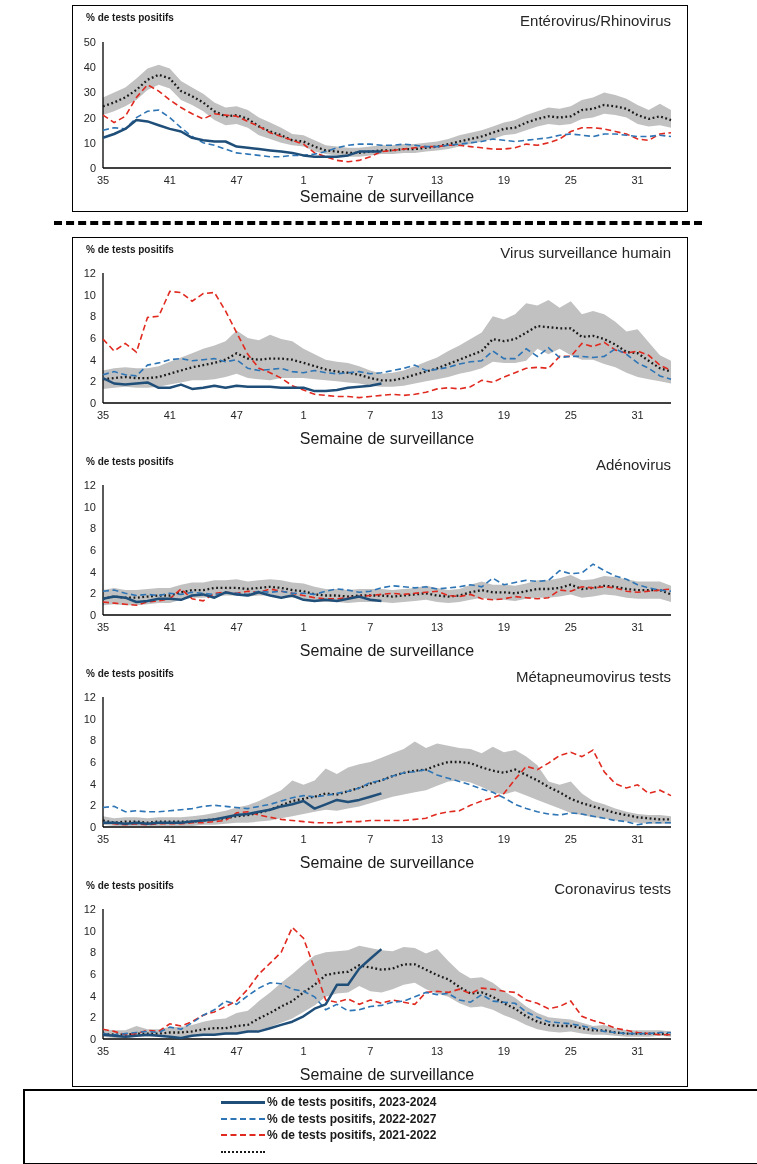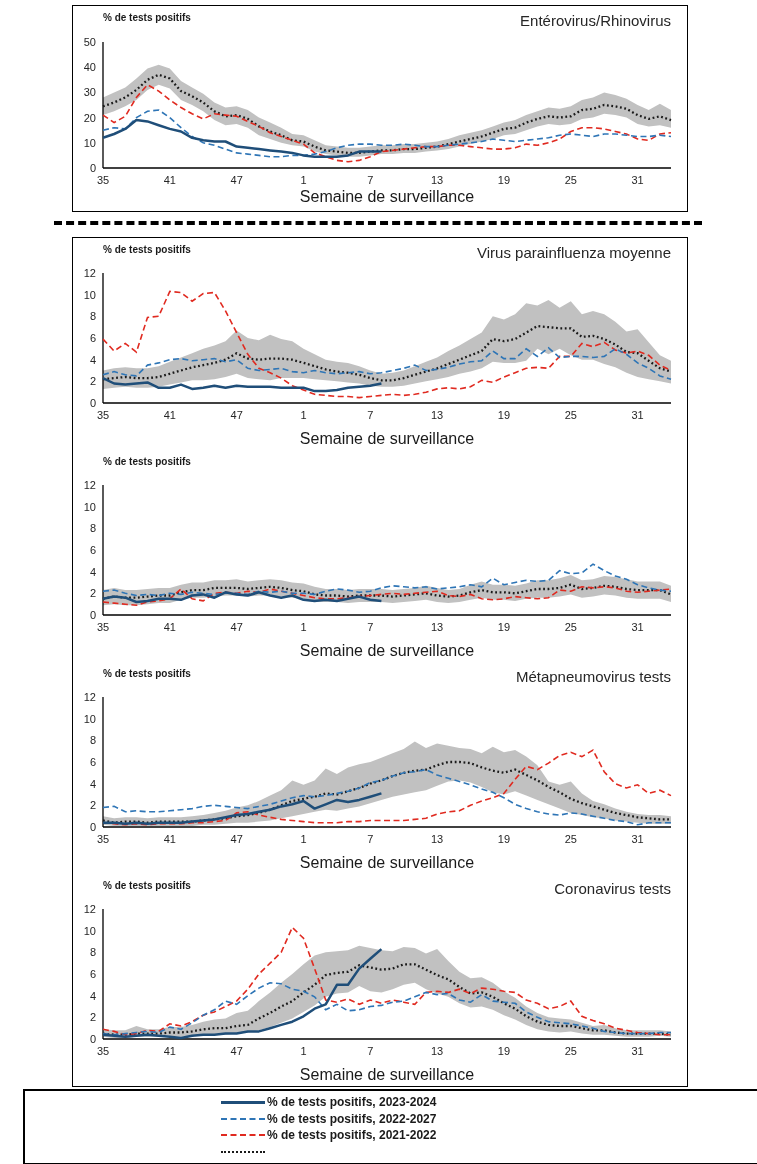--- a/index.html
+++ b/index.html
@@ -8,21 +8,21 @@
   .chart-box{position:absolute;left:72px;width:614px;border:1.5px solid #000;background:#fff;}
   .box1{top:5px;height:205px;}
   .box2{top:237px;height:848px;display:flex;flex-direction:column;}
   .divider{position:absolute;left:54px;top:221px;width:648px;height:0;
            border-top:4px dashed #000;}
   .chart{position:relative;width:100%;}
   .chart.h1{height:202px;}
   .chart.h2{height:212px;}
   .chart .title{position:absolute;top:6px;left:30px;width:568px;text-align:right;
                 font-size:15px;color:#262626;}
-  .chart .ylabel{position:absolute;top:6px;left:30px;font-size:10px;font-weight:600;color:#1a1a1a;}
+  .chart .ylabel{position:absolute;top:6px;left:13px;font-size:10px;font-weight:600;color:#1a1a1a;}
   .chart .xlabel{position:absolute;bottom:2px;left:30px;width:568px;text-align:center;
                  font-size:16px;color:#1a1a1a;}
   .chart svg{position:absolute;top:0;left:0;}
   .legend-box{position:absolute;left:3px;top:1089px;width:746px;height:69px;
               border:2px solid #000;background:#fff;padding-top:3px;box-sizing:content-box;margin-left:20px;}
   .legend-row{height:16.5px;padding-left:196px;display:flex;align-items:center;
               font-size:12px;font-weight:bold;color:#1a1a1a;white-space:nowrap;}
   .sample{display:inline-block;width:44px;margin-right:2px;flex:0 0 44px;}
   .s-solid-navy{border-top:3px solid var(--navy);}
   .s-dash-blue{border-top:2.5px dashed var(--blue);}
@@ -65,21 +65,21 @@
         </svg>
       <div class="xlabel">Semaine de surveillance</div>
     </div>
   </div>
 
   <div class="divider"></div>
 
   <div class="chart-box box2">
     <div class="chart h2" id="chart-1">
       <div class="ylabel">% de tests positifs</div>
-      <div class="title">Virus parainfluenza moyenne</div>
+      <div class="title">Virus surveillance humain</div>
       <svg width="612" height="212" viewBox="0 0 612 212">
           <path d="M30.0,132.5L41.1,130.3L52.3,129.3L63.4,130.3L74.5,130.3L85.7,128.2L96.8,123.8L108.0,119.5L119.1,115.2L130.2,110.8L141.4,107.6L152.5,103.2L163.6,92.4L174.8,100.0L185.9,102.2L197.1,96.8L208.2,101.1L219.3,103.2L230.5,110.8L241.6,116.3L252.7,121.7L263.9,123.8L275.0,124.9L286.2,128.2L297.3,132.5L308.4,135.8L319.6,134.7L330.7,132.5L341.8,128.2L353.0,123.8L364.1,119.5L375.3,113.0L386.4,107.6L397.5,101.1L408.7,94.6L419.8,78.3L430.9,81.6L442.1,76.2L453.2,65.3L464.4,67.5L475.5,62.1L486.6,69.7L497.8,63.2L508.9,76.2L520.0,72.9L531.2,76.2L542.3,83.8L553.5,93.5L564.6,91.3L575.7,104.3L586.9,117.3L598.0,122.8L598.0,145.5L586.9,143.3L575.7,141.2L564.6,139.0L553.5,134.7L542.3,129.3L531.2,126.0L520.0,121.7L508.9,121.7L497.8,117.3L486.6,110.8L475.5,116.3L464.4,110.8L453.2,122.8L442.1,124.9L430.9,124.9L419.8,123.8L408.7,130.3L397.5,133.6L386.4,135.8L375.3,139.0L364.1,141.2L353.0,143.3L341.8,145.5L330.7,147.7L319.6,148.8L308.4,148.8L297.3,147.7L286.2,145.5L275.0,144.4L263.9,143.3L252.7,142.3L241.6,141.2L230.5,140.1L219.3,140.1L208.2,140.1L197.1,142.3L185.9,141.2L174.8,140.1L163.6,135.8L152.5,139.0L141.4,141.2L130.2,142.3L119.1,142.3L108.0,144.4L96.8,146.6L85.7,148.8L74.5,149.8L63.4,149.8L52.3,148.8L41.1,149.8L30.0,150.9Z" fill="#C1C1C1" stroke="none"></path>
           <line x1="30" y1="35" x2="30" y2="165" stroke="#000" stroke-width="1.3"></line>
           <line x1="30" y1="165" x2="598" y2="165" stroke="#000" stroke-width="1.3"></line>
           <text x="23" y="169" text-anchor="end" font-size="11">0</text>
           <text x="23" y="147.33333333333334" text-anchor="end" font-size="11">2</text>
           <text x="23" y="125.66666666666667" text-anchor="end" font-size="11">4</text>
           <text x="23" y="104" text-anchor="end" font-size="11">6</text>
           <text x="23" y="82.33333333333334" text-anchor="end" font-size="11">8</text>
           <text x="23" y="60.66666666666666" text-anchor="end" font-size="11">10</text>
@@ -95,20 +95,21 @@
           <text x="564.5882352941177" y="181" text-anchor="middle" font-size="11">31</text>
           <polyline points="30.0,141.2 41.1,140.1 52.3,139.0 63.4,140.1 74.5,140.1 85.7,139.0 96.8,135.8 108.0,132.5 119.1,129.3 130.2,127.1 141.4,124.9 152.5,121.7 163.6,115.2 174.8,120.6 185.9,121.7 197.1,120.6 208.2,120.6 219.3,121.7 230.5,124.9 241.6,128.2 252.7,131.4 263.9,133.6 275.0,134.7 286.2,136.8 297.3,140.1 308.4,142.3 319.6,142.3 330.7,140.1 341.8,136.8 353.0,133.6 364.1,130.3 375.3,126.0 386.4,121.7 397.5,117.3 408.7,113.0 419.8,101.1 430.9,103.2 442.1,101.1 453.2,94.6 464.4,88.1 475.5,89.2 486.6,90.3 497.8,90.3 508.9,98.9 520.0,97.8 531.2,101.1 542.3,106.5 553.5,114.1 564.6,115.2 575.7,122.8 586.9,130.3 598.0,133.6" fill="none" stroke="#1A1A1A" stroke-width="2.3" stroke-dasharray="1.8 2.6"></polyline>
           <polyline points="30.0,101.1 41.1,113.0 52.3,105.4 63.4,114.1 74.5,79.4 85.7,78.3 96.8,53.4 108.0,54.5 119.1,63.2 130.2,55.6 141.4,54.5 152.5,72.9 163.6,94.6 174.8,116.3 185.9,130.3 197.1,134.7 208.2,140.1 219.3,147.7 230.5,152.0 241.6,156.3 252.7,157.4 263.9,158.5 275.0,158.5 286.2,159.6 297.3,158.5 308.4,157.4 319.6,156.3 330.7,157.4 341.8,156.3 353.0,154.2 364.1,150.9 375.3,149.8 386.4,150.9 397.5,148.8 408.7,142.3 419.8,144.4 430.9,139.0 442.1,134.7 453.2,130.3 464.4,129.3 475.5,130.3 486.6,118.4 497.8,118.4 508.9,105.4 520.0,108.7 531.2,104.3 542.3,111.9 553.5,115.2 564.6,113.0 575.7,117.3 586.9,127.1 598.0,132.5" fill="none" stroke="#E02A20" stroke-width="1.6" stroke-dasharray="6 3.5"></polyline>
           <polyline points="30.0,136.8 41.1,133.6 52.3,136.8 63.4,137.9 74.5,127.1 85.7,124.9 96.8,121.7 108.0,120.6 119.1,122.8 130.2,121.7 141.4,120.6 152.5,123.8 163.6,121.7 174.8,130.3 185.9,132.5 197.1,131.4 208.2,130.3 219.3,133.6 230.5,134.7 241.6,132.5 252.7,134.7 263.9,135.8 275.0,134.7 286.2,133.6 297.3,135.8 308.4,134.7 319.6,132.5 330.7,130.3 341.8,127.1 353.0,132.5 364.1,131.4 375.3,129.3 386.4,126.0 397.5,123.8 408.7,122.8 419.8,113.0 430.9,120.6 442.1,120.6 453.2,110.8 464.4,118.4 475.5,109.8 486.6,119.5 497.8,118.4 508.9,118.4 520.0,119.5 531.2,118.4 542.3,110.8 553.5,116.3 564.6,124.9 575.7,130.3 586.9,137.9 598.0,141.2" fill="none" stroke="#2E75B6" stroke-width="1.6" stroke-dasharray="6 3.5"></polyline>
           <polyline points="30.0,140.1 41.1,145.5 52.3,146.6 63.4,145.5 74.5,144.4 85.7,149.8 96.8,149.8 108.0,146.6 119.1,150.9 130.2,149.8 141.4,147.7 152.5,149.8 163.6,147.7 174.8,148.8 185.9,148.8 197.1,148.8 208.2,149.8 219.3,149.8 230.5,149.8 241.6,153.1 252.7,153.1 263.9,152.0 275.0,149.8 286.2,148.8 297.3,147.7 308.4,145.5" fill="none" stroke="#1F4E79" stroke-width="2.5" stroke-linejoin="round"></polyline>
         </svg>
       <div class="xlabel">Semaine de surveillance</div>
     </div>
     <div class="chart h2" id="chart-2">
       <div class="ylabel">% de tests positifs</div>
+      <div class="title">Adénovirus</div>
       <svg width="612" height="212" viewBox="0 0 612 212">
           <path d="M30.0,140.1L41.1,137.9L52.3,140.1L63.4,140.1L74.5,139.0L85.7,137.9L96.8,137.9L108.0,134.7L119.1,132.5L130.2,132.5L141.4,130.3L152.5,130.3L163.6,129.3L174.8,131.4L185.9,130.3L197.1,129.3L208.2,130.3L219.3,132.5L230.5,133.6L241.6,136.8L252.7,139.0L263.9,139.0L275.0,140.1L286.2,139.0L297.3,139.0L308.4,139.0L319.6,140.1L330.7,139.0L341.8,137.9L353.0,135.8L364.1,137.9L375.3,140.1L386.4,139.0L397.5,134.7L408.7,131.4L419.8,134.7L430.9,134.7L442.1,135.8L453.2,133.6L464.4,130.3L475.5,130.3L486.6,128.2L497.8,124.9L508.9,130.3L520.0,129.3L531.2,126.0L542.3,127.1L553.5,129.3L564.6,131.4L575.7,131.4L586.9,131.4L598.0,135.8L598.0,152.0L586.9,148.8L575.7,148.8L564.6,148.8L553.5,147.7L542.3,145.5L531.2,144.4L520.0,146.6L508.9,147.7L497.8,144.4L486.6,146.6L475.5,147.7L464.4,147.7L453.2,148.8L442.1,150.9L430.9,149.8L419.8,149.8L408.7,147.7L397.5,149.8L386.4,152.0L375.3,153.1L364.1,152.0L353.0,149.8L341.8,150.9L330.7,152.0L319.6,153.1L308.4,152.0L297.3,152.0L286.2,152.0L275.0,153.1L263.9,152.0L252.7,152.0L241.6,152.0L230.5,148.8L219.3,147.7L208.2,146.6L197.1,145.5L185.9,145.5L174.8,146.6L163.6,145.5L152.5,145.5L141.4,146.6L130.2,147.7L119.1,147.7L108.0,149.8L96.8,153.1L85.7,153.1L74.5,154.2L63.4,155.3L52.3,155.3L41.1,154.2L30.0,155.3Z" fill="#C1C1C1" stroke="none"></path>
           <line x1="30" y1="35" x2="30" y2="165" stroke="#000" stroke-width="1.3"></line>
           <line x1="30" y1="165" x2="598" y2="165" stroke="#000" stroke-width="1.3"></line>
           <text x="23" y="169" text-anchor="end" font-size="11">0</text>
           <text x="23" y="147.33333333333334" text-anchor="end" font-size="11">2</text>
           <text x="23" y="125.66666666666667" text-anchor="end" font-size="11">4</text>
           <text x="23" y="104" text-anchor="end" font-size="11">6</text>
           <text x="23" y="82.33333333333334" text-anchor="end" font-size="11">8</text>
           <text x="23" y="60.66666666666666" text-anchor="end" font-size="11">10</text>

